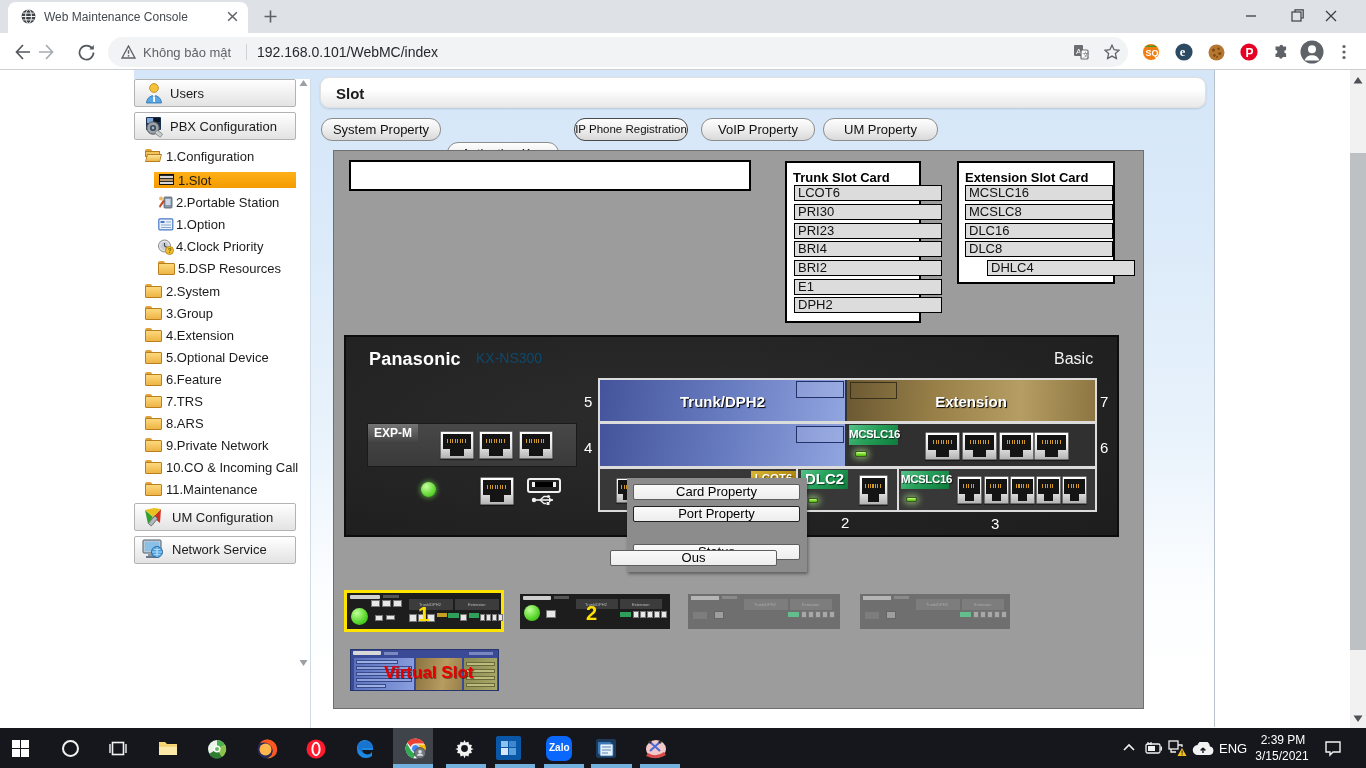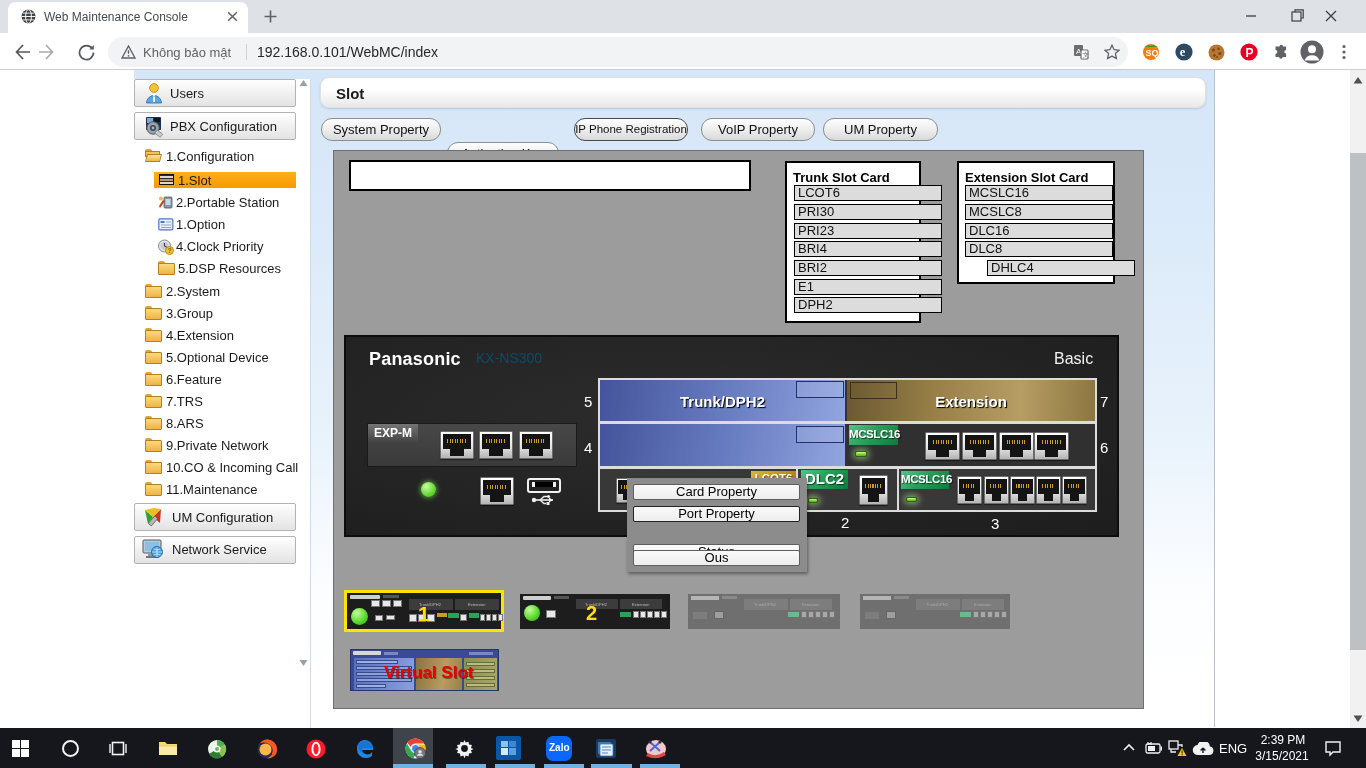--- a/index.html
+++ b/index.html
@@ -517,21 +517,21 @@
   <div class="a" style="left:115px;top:19px;width:29px;height:4px;background:#bcbc7c;border:1px solid #6a6a3a;"></div>
   <div class="a" style="left:115px;top:26px;width:29px;height:4px;background:#bcbc7c;border:1px solid #6a6a3a;"></div>
   <div class="a" style="left:115px;top:33px;width:29px;height:4px;background:#bcbc7c;border:1px solid #6a6a3a;"></div>
   <div class="a" style="left:33px;top:13px;font-size:17px;font-weight:bold;color:#e80000;text-shadow:1px 1px 0 rgba(60,0,0,.5);">Virtual Slot</div>
 </div>
 
 <div class="a" id="menu"></div>
 <div class="a mitem" style="left:633px;top:484px;">Card Property</div>
 <div class="a mitem" style="left:633px;top:506px;border:1px solid #222;">Port Property</div>
 <div class="a mitem" style="left:633px;top:544px;">Status</div>
-<div class="a mitem" style="left:633px;top:550px;text-align:center;">Ous</div>
+<div class="a mitem" style="left:610px;top:550px;text-align:center;">Ous</div>
 
 <div class="a" id="taskbar"></div>
 <svg class="a" style="left:12px;top:740px" width="17" height="17" viewBox="0 0 17 17">
     <rect x="0" y="0" width="8" height="8" fill="#fff"></rect>
     <rect x="9" y="0" width="8" height="8" fill="#fff"></rect>
     <rect x="0" y="9" width="8" height="8" fill="#fff"></rect>
     <rect x="9" y="9" width="8" height="8" fill="#fff"></rect>
   </svg>
 <svg class="a" style="left:61px;top:739px" width="19" height="19" viewBox="0 0 19 19">
     <circle cx="9.5" cy="9.5" r="7.5" fill="none" stroke="#f2f2f2" stroke-width="2"></circle>

